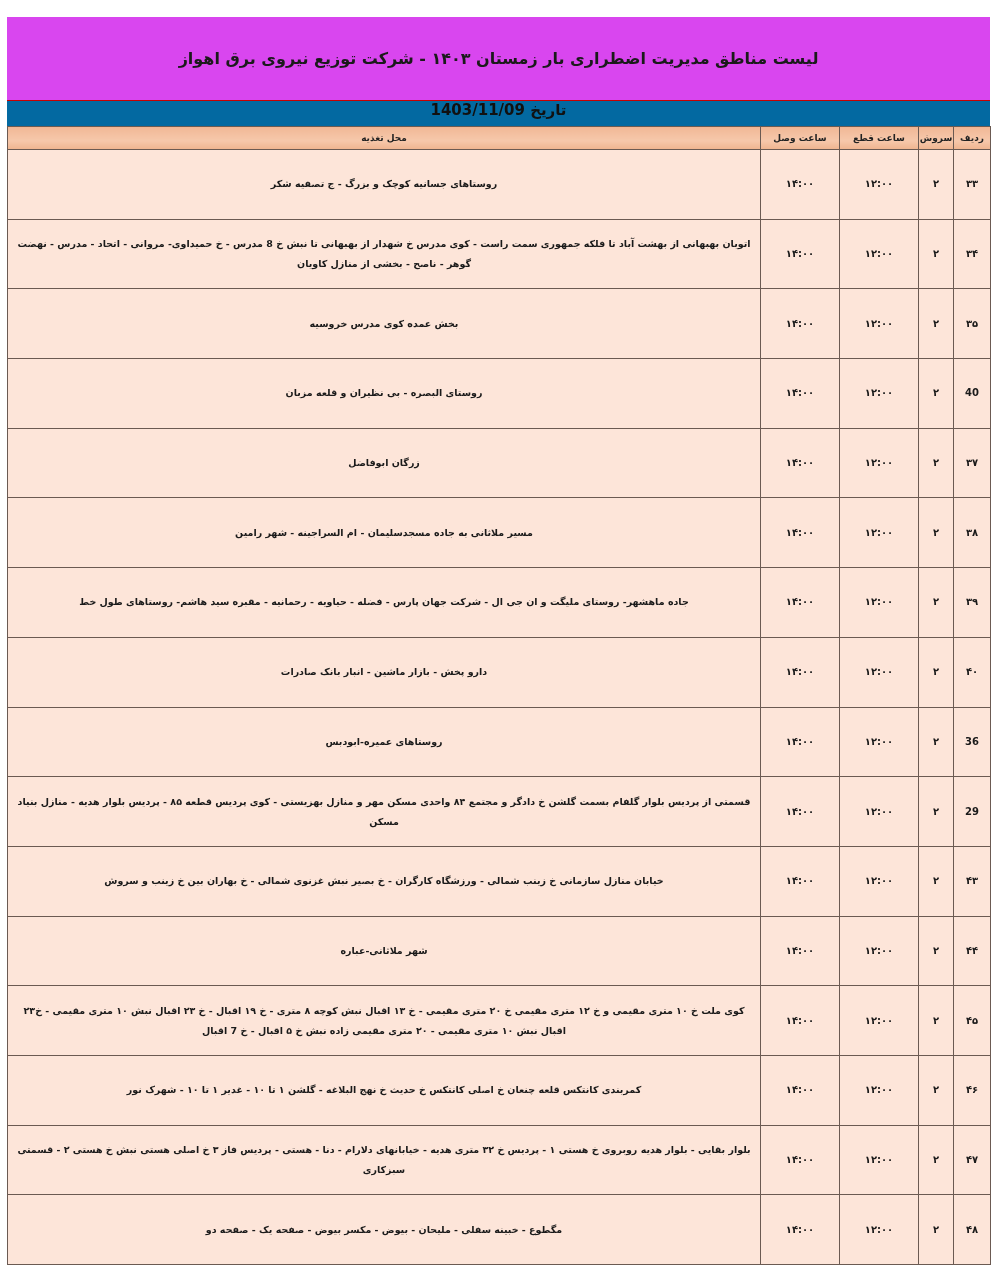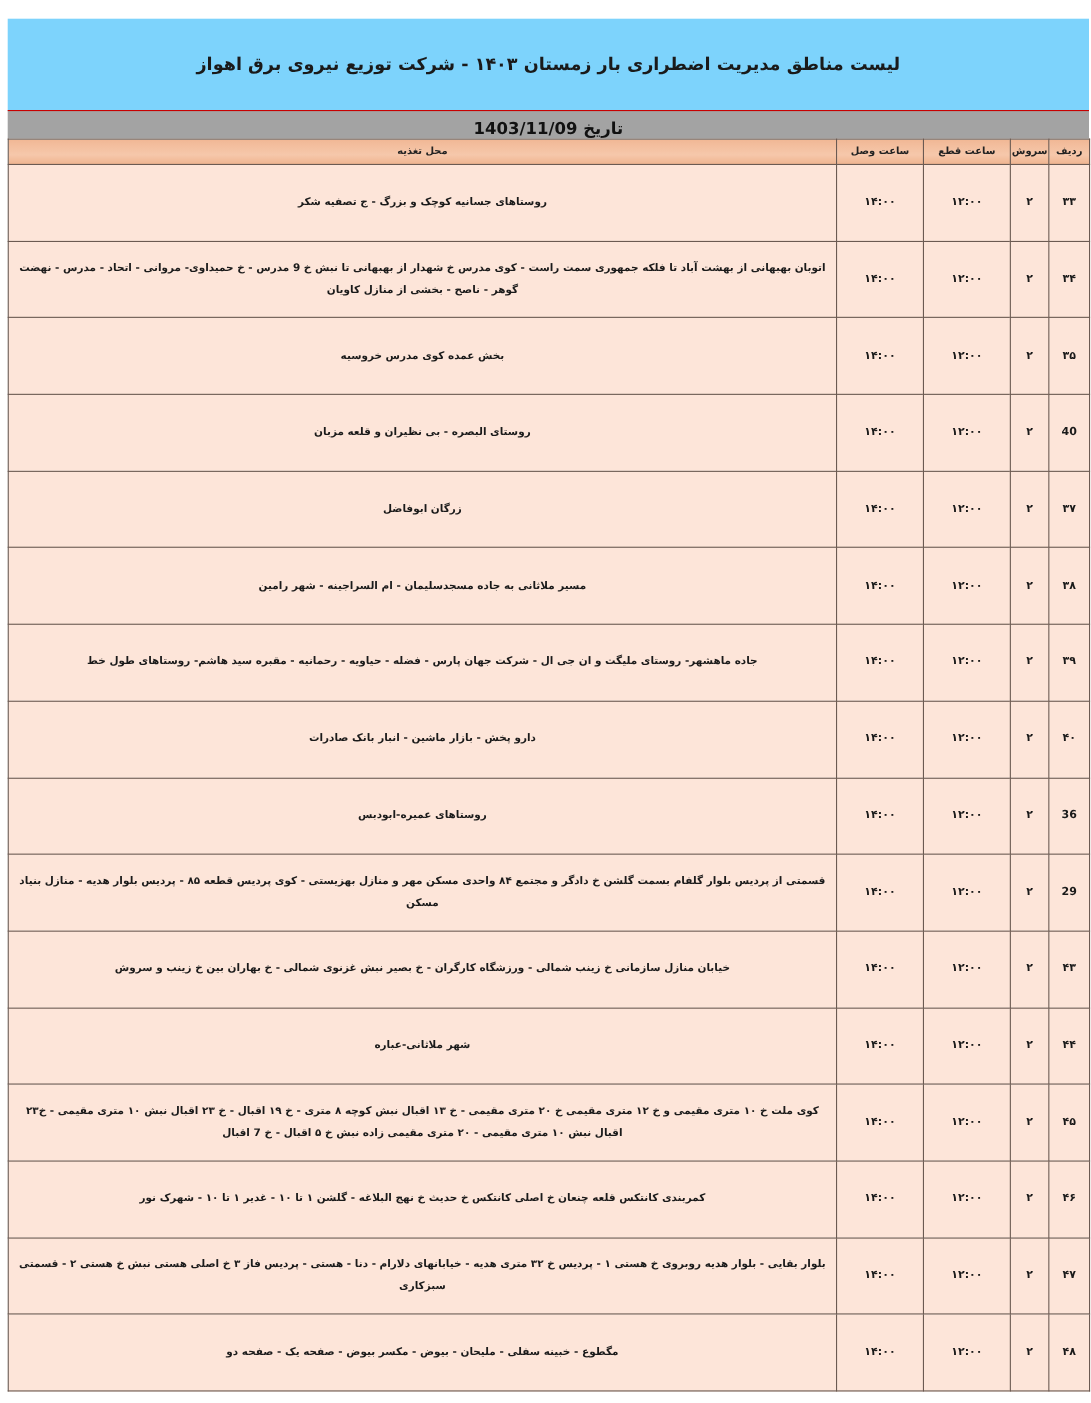--- a/index.html
+++ b/index.html
@@ -1,22 +1,22 @@
 <!DOCTYPE html>
 <html><head>
 <meta charset="utf-8">
 <style>
   html, body { margin: 0; padding: 0; background: #ffffff; }
   body { width: 992px; height: 1275px; position: relative; overflow: hidden;
          font-family: "DejaVu Sans", sans-serif; }
   .sheet { position: absolute; left: 7px; top: 17px; width: 983px; }
-  .title-band { height: 83px; background: #7dd3fc; display: flex; align-items: center; justify-content: center;
+  .title-band { height: 83px; background: #d946ef; display: flex; align-items: center; justify-content: center;
                 direction: rtl; }
   .title-band span { font-size: 16px; font-weight: bold; color: #1a1a1a; }
-  .date-band { height: 25px; background: #a3a3a3; display: flex; align-items: flex-end; justify-content: center;
+  .date-band { height: 25px; background: #0369a1; display: flex; align-items: flex-start; justify-content: center;
                direction: rtl; border-top: 1px solid #c80000; }
   .date-band span { font-size: 15px; font-weight: bold; color: #111; }
   table { border-collapse: collapse; width: 983px; direction: rtl; table-layout: fixed; }
   th { height: 22px; background: linear-gradient(to bottom, #f1b896, #f6c8ab 60%, #efb48f);
        font-size: 9px; font-weight: bold; color: #222; border: 1px solid #6b5a52; padding: 0; }
   td { height: 68.7px; background: #fde5d9; border: 1px solid #6b5a52; text-align: center;
        font-size: 9.5px; font-weight: bold; color: #1a1a1a; padding: 0 6px; line-height: 20px; }
   td.num { font-size: 10px; padding: 0; }
   col.c-idx { width: 37px; }
   col.c-blk { width: 35px; }
@@ -57,21 +57,21 @@
           <td class="num">۲</td>
           <td class="num">۱۲:۰۰</td>
           <td class="num">۱۴:۰۰</td>
           <td>روستاهای جسانیه کوچک و بزرگ - ج تصفیه شکر</td>
         </tr>
         <tr>
           <td class="num">۳۴</td>
           <td class="num">۲</td>
           <td class="num">۱۲:۰۰</td>
           <td class="num">۱۴:۰۰</td>
-          <td>اتوبان بهبهانی از بهشت آباد تا فلکه جمهوری سمت راست - کوی مدرس خ شهدار از بهبهانی تا نبش خ 9 مدرس - خ حمیداوی- مروانی - اتحاد - مدرس - نهضت گوهر - ناصح - بخشی از منازل کاویان</td>
+          <td>اتوبان بهبهانی از بهشت آباد تا فلکه جمهوری سمت راست - کوی مدرس خ شهدار از بهبهانی تا نبش خ 8 مدرس - خ حمیداوی- مروانی - اتحاد - مدرس - نهضت گوهر - ناصح - بخشی از منازل کاویان</td>
         </tr>
         <tr>
           <td class="num">۳۵</td>
           <td class="num">۲</td>
           <td class="num">۱۲:۰۰</td>
           <td class="num">۱۴:۰۰</td>
           <td>بخش عمده کوی مدرس خروسیه</td>
         </tr>
         <tr>
           <td class="num">40</td>

